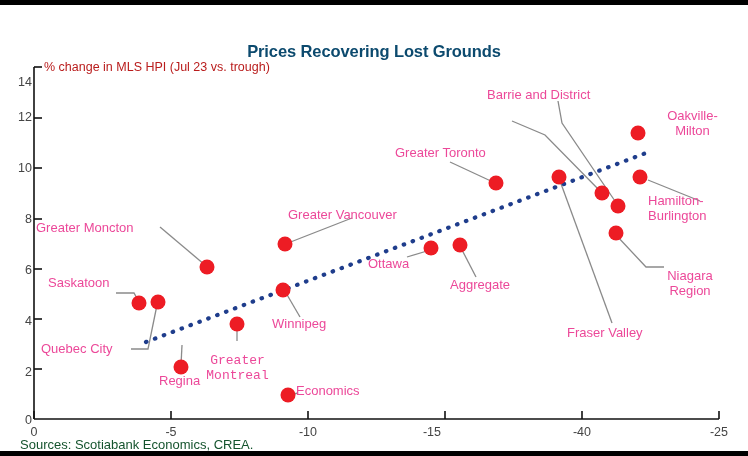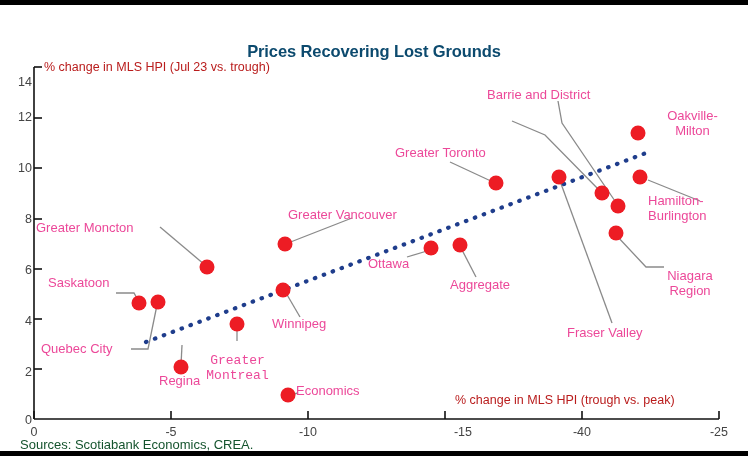--- a/index.html
+++ b/index.html
@@ -63,35 +63,34 @@
   svg{ position:absolute; left:0; top:0; width:748px; height:456px; overflow:visible;}
 </style>
 </head>
 <body>
 
 <div id="frame">
 
   <div class="title">Prices Recovering Lost Grounds</div>
 
   <div class="axis-note" id="ylabel-note">% change in MLS HPI (Jul 23 vs. trough)</div>
-  <div class="axis-note" id="xlabel-note">% change in MLS HPI (trough vs. peak)</div>
 
   <div class="ticklabel ytick" style="left:6px;  top:54px;margin-top:16px;">14</div>
   <div class="ticklabel ytick" style="left:6px;  top:105px;">12</div>
   <div class="ticklabel ytick" style="left:6px;  top:156px;">10</div>
   <div class="ticklabel ytick" style="left:6px;  top:207px;">8</div>
   <div class="ticklabel ytick" style="left:6px;  top:258px;">6</div>
   <div class="ticklabel ytick" style="left:6px;  top:309px;">4</div>
   <div class="ticklabel ytick" style="left:6px;  top:360px;">2</div>
   <div class="ticklabel ytick" style="left:6px;  top:408px;">0</div>
 
   <div class="ticklabel xtick" style="left:14px;  top:420px;">0</div>
   <div class="ticklabel xtick" style="left:151px; top:420px;">-5</div>
   <div class="ticklabel xtick" style="left:288px; top:420px;">-10</div>
-  <div class="ticklabel xtick" style="left:443px; top:420px;">-15</div>
+  <div class="ticklabel xtick" style="left:412px; top:420px;">-15</div>
   <div class="ticklabel xtick" style="left:562px; top:420px;">-40</div>
   <div class="ticklabel xtick" style="left:699px; top:420px;">-25</div>
 
   <div class="source">Sources: Scotiabank Economics, CREA.</div>
 
   <svg id="chart" viewBox="0 0 748 456">
 
     <g>
       <line x1="34" y1="62" x2="34" y2="414" stroke="#111" stroke-width="1.6"></line>
       <line x1="34" y1="414" x2="719" y2="414" stroke="#111" stroke-width="1.6"></line>

